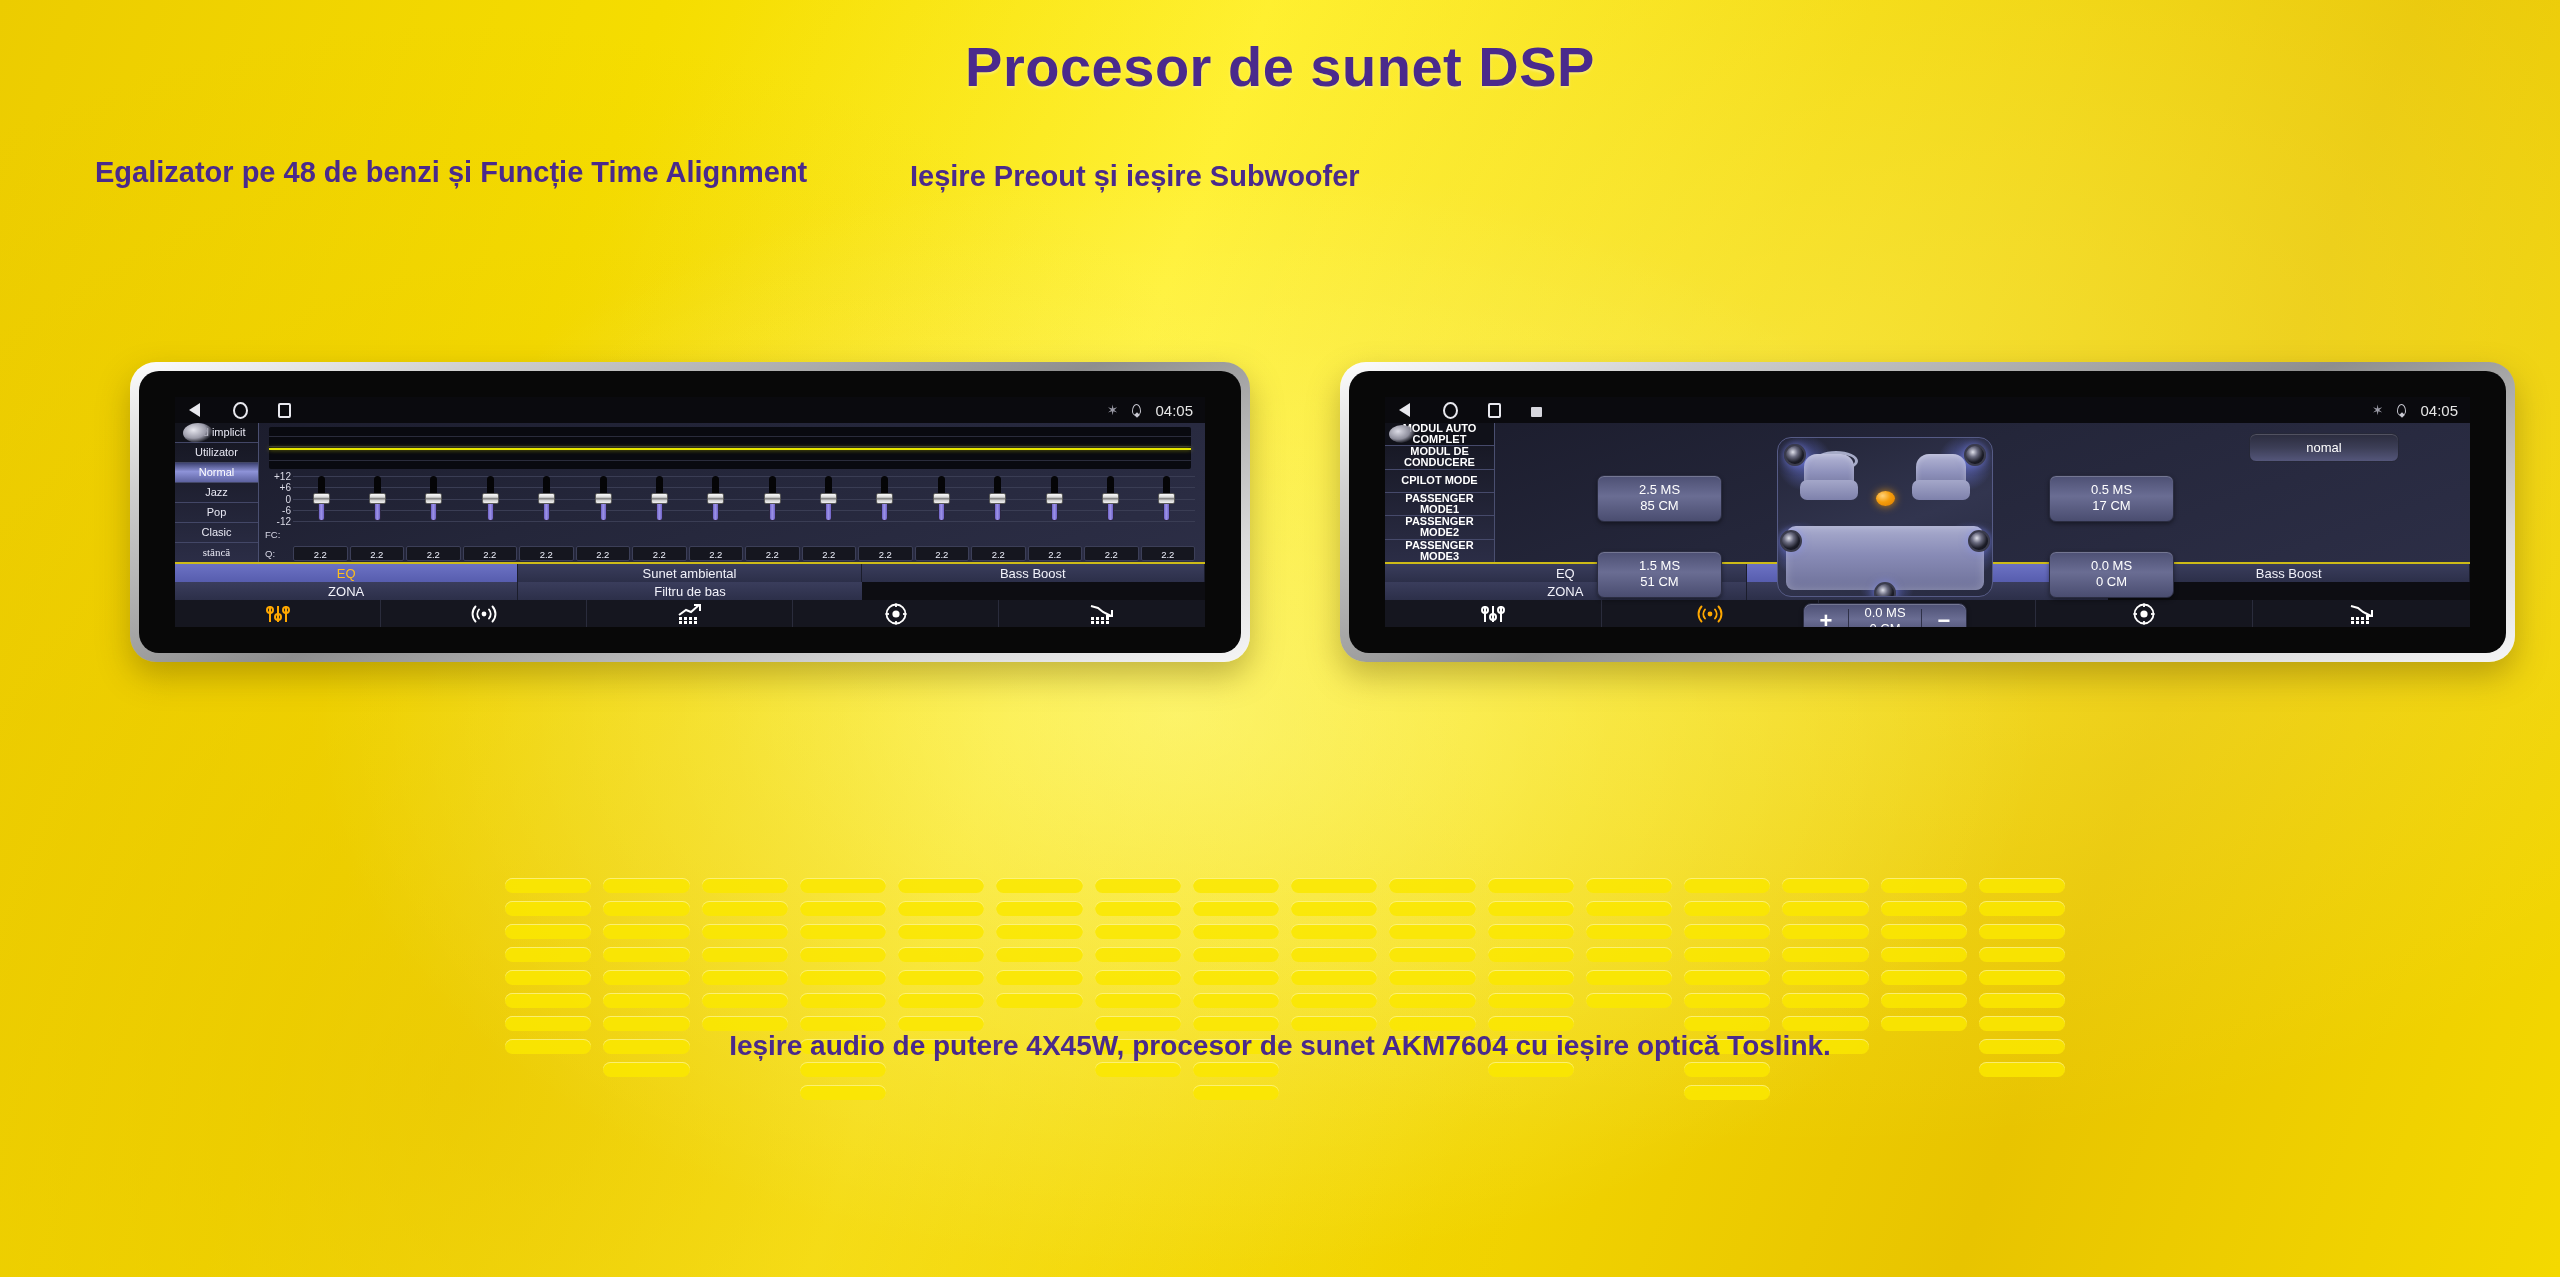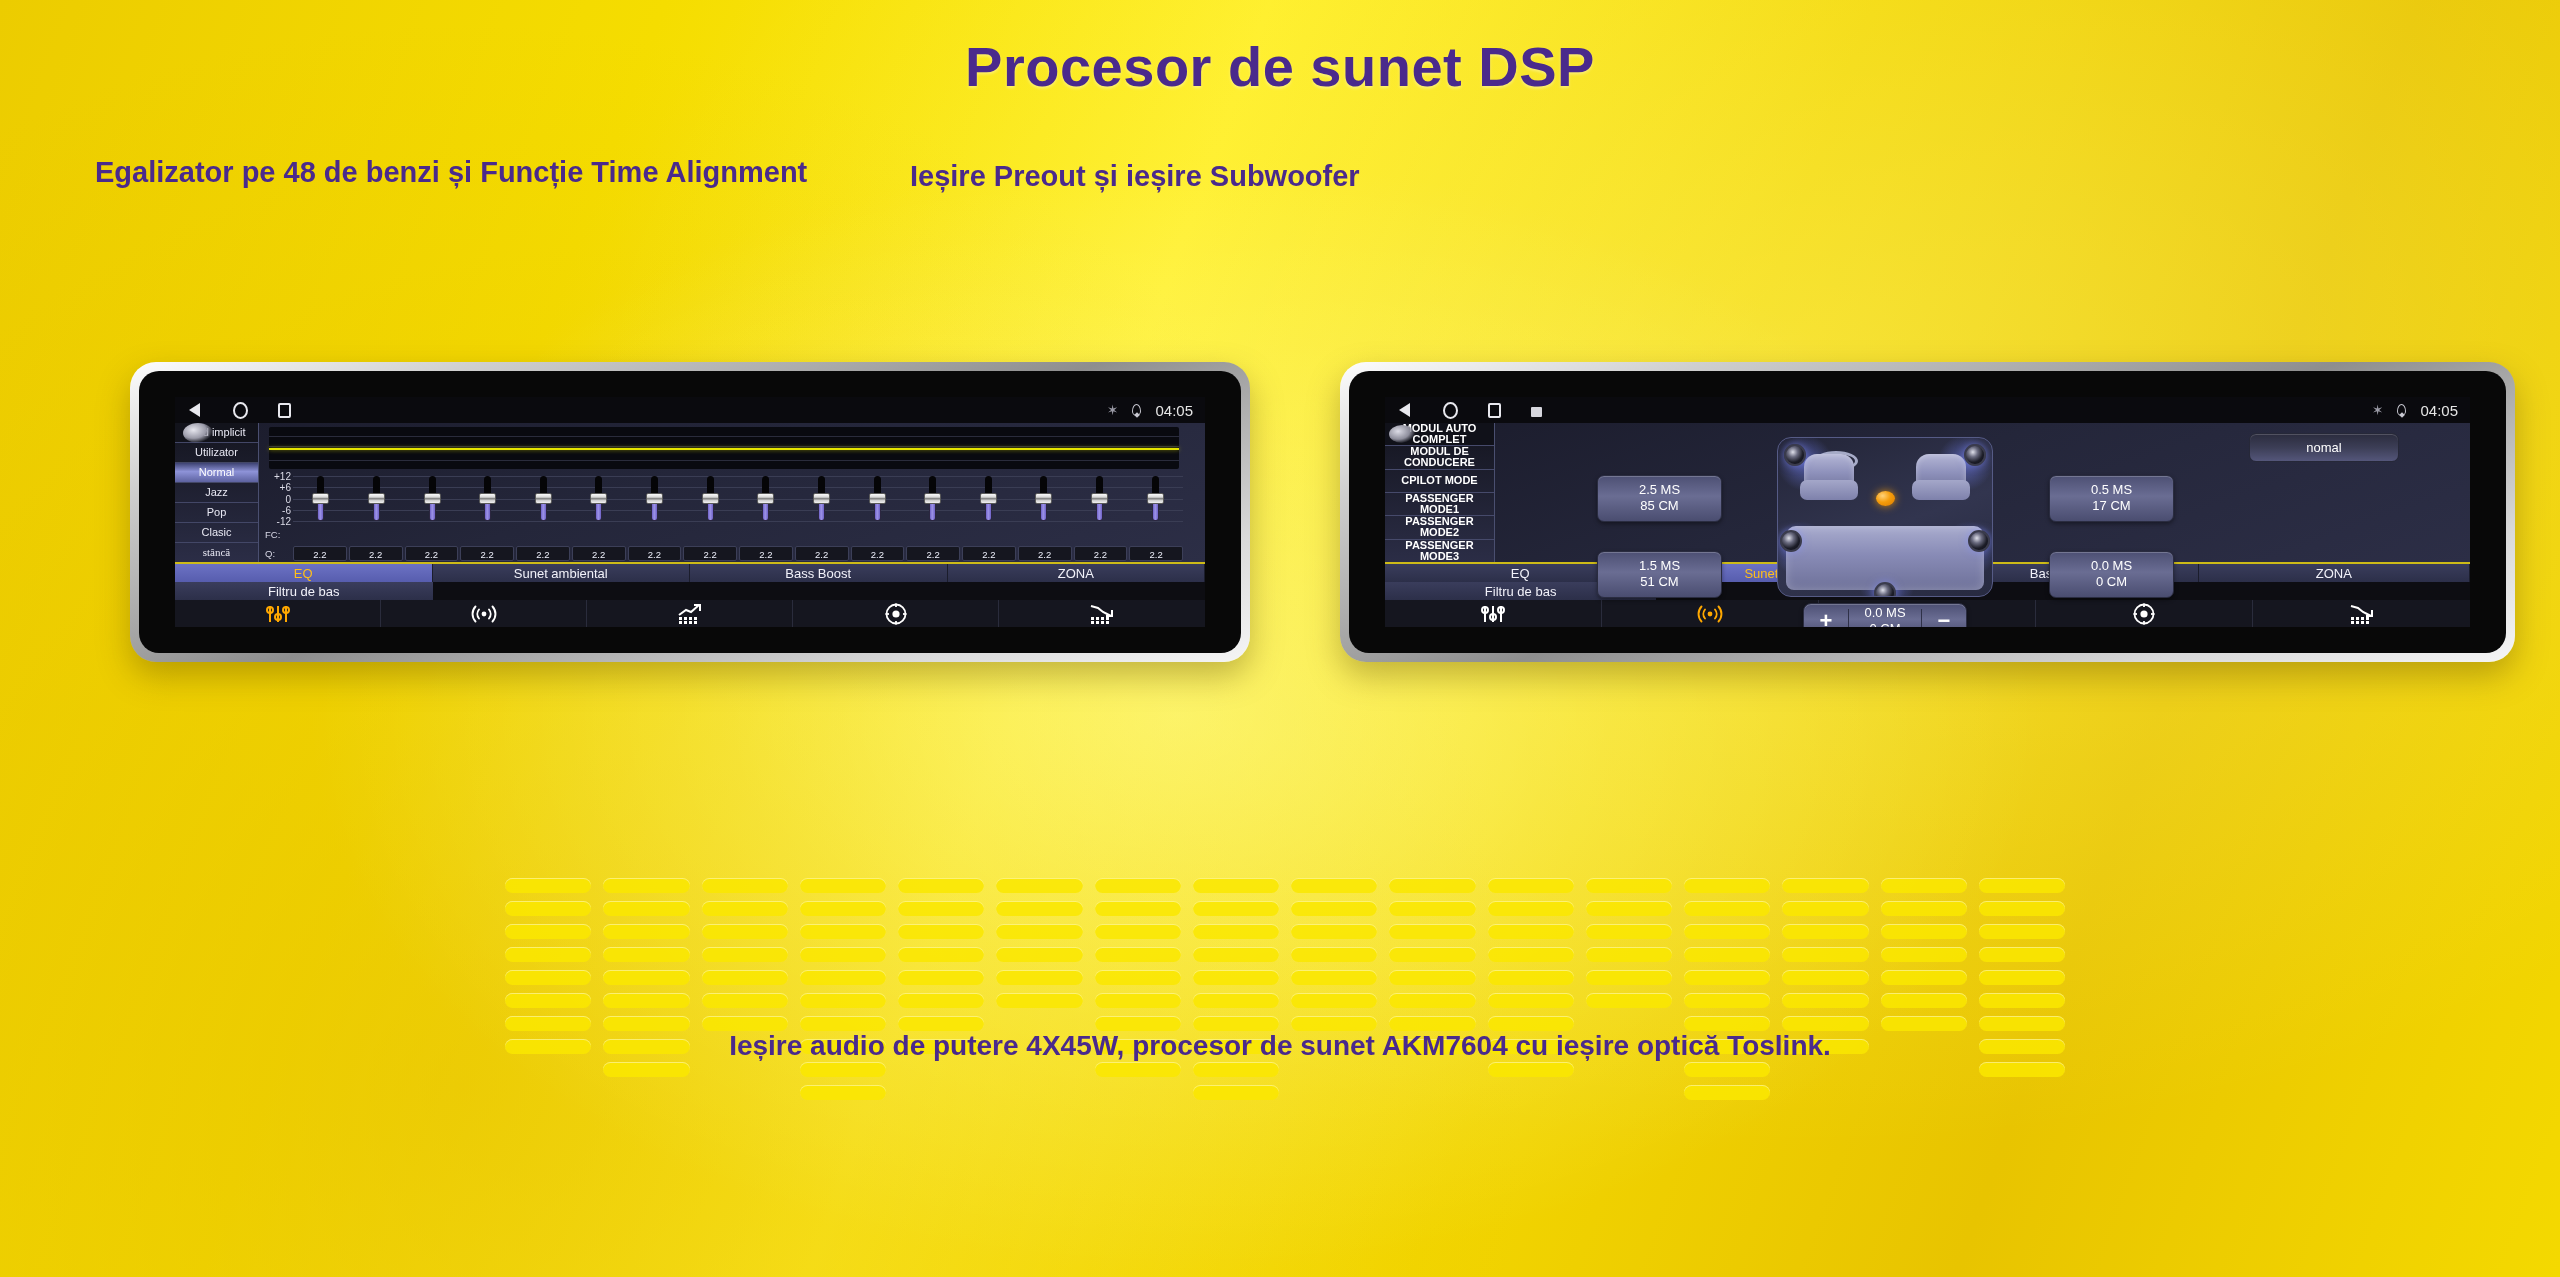--- a/index.html
+++ b/index.html
@@ -85,21 +85,21 @@
     border-right: 1px solid #4a4f70; background: linear-gradient(180deg,#14151f,#2b2d46); }
   .preset { flex: 1 1 0; display:flex; align-items:center; justify-content:center;
     color:#e9e9f4; font-size: 11px; border-bottom: 1px solid #434767; position: relative; text-align:center; line-height:1.05;}
   .preset:last-child { border-bottom: none; font-family: Liberation Serif, serif; }
   .preset.active { background: linear-gradient(180deg,#3d4272 0%, #8e93d8 45%, #5d62a0 100%); color:#fff; }
   .preset.first { background: #12131b; }
   .preset.first::before { content:""; position:absolute; left:8px; top:50%; transform:translateY(-50%);
      width:30px;height:20px;border-radius:50%; background: radial-gradient(ellipse at 35% 35%, #e6e6ee 0%, #9a9aa8 45%, rgba(60,60,70,0) 72%); }
 
   
-  .eqmain { flex:1 1 auto; display:flex; flex-direction:column; min-width:0; padding: 0 16px 0 0;}
+  .eqmain { flex:1 1 auto; display:flex; flex-direction:column; min-width:0; padding: 0 4px 0 0;}
   .curvebox { height: 42px; margin: 4px 10px 2px 10px; background:#090a10; position:relative; border-radius:2px;}
   .curvebox .gl { position:absolute; left:0; right:0; height:1px; background:#2a2c3c; }
   .curve-line { position:absolute; left:0; right:0; top:50%; height:2px; background:#e4e400; box-shadow:0 0 4px rgba(228,228,0,.6); }
 
   .eqgrid { flex:1 1 auto; display:flex; min-height:0; padding: 2px 6px 0 4px;}
   .dbaxis { width: 30px; flex:0 0 30px; position:relative; color:#dcdce8; font-size:10px; }
   .dbaxis span { position:absolute; right:2px; transform: translateY(-50%); }
   .bands { flex:1 1 auto; display:grid; grid-template-columns: repeat(16, 1fr); position:relative; }
   .bands .hline { position:absolute; left:0; right:0; height:1px; background:#3a3d54; }
   .band { position:relative; display:flex; justify-content:center; }
@@ -111,21 +111,21 @@
      border:1px solid #5a5a5a; }
 
   .valrow { display:flex; align-items:center; padding: 1px 6px 0 4px; height: 19px;}
   .vrlabel { width:30px; flex:0 0 30px; color:#d8d8e6; font-size:9.5px; text-align:left; padding-left:2px;}
   .vrcells { flex:1 1 auto; display:grid; grid-template-columns: repeat(16,1fr); gap:2px;}
   .cell { background:#15161f; border:1px solid #3c3f58; border-radius:2px; color:#eef0fb;
     font-size:9.5px; text-align:center; line-height:15px; height:15px; }
 
   
   .tabbar { flex:0 0 auto; border-top: 2px solid #cdbb18; }
-  .tabrow { display:grid; grid-template-columns: repeat(4,1fr); }
+  .tabrow { display:grid; grid-template-columns: repeat(3,1fr); }
   .tab { text-align:center; color:#f2f2fa; font-size:13px; padding: 2px 0 1px;
      background: linear-gradient(180deg,#3a3d5c,#2c2f49); border-right:1px solid #1b1d2c; }
   .tab:last-child { border-right:none; }
   .tab.active { background: linear-gradient(180deg,#6c72c4,#575dae); color:#ffbf1a; }
   .iconrow { display:grid; grid-template-columns: repeat(5,1fr); background:#15161f; }
   .tic { display:flex; align-items:center; justify-content:center; height:27px;
      border-right:1px solid #2a2c3c; color:#ffffff; }
   .tic:last-child { border-right:none; }
   .tic.active { color:#ffa800; }
   .tic svg { display:block; }

